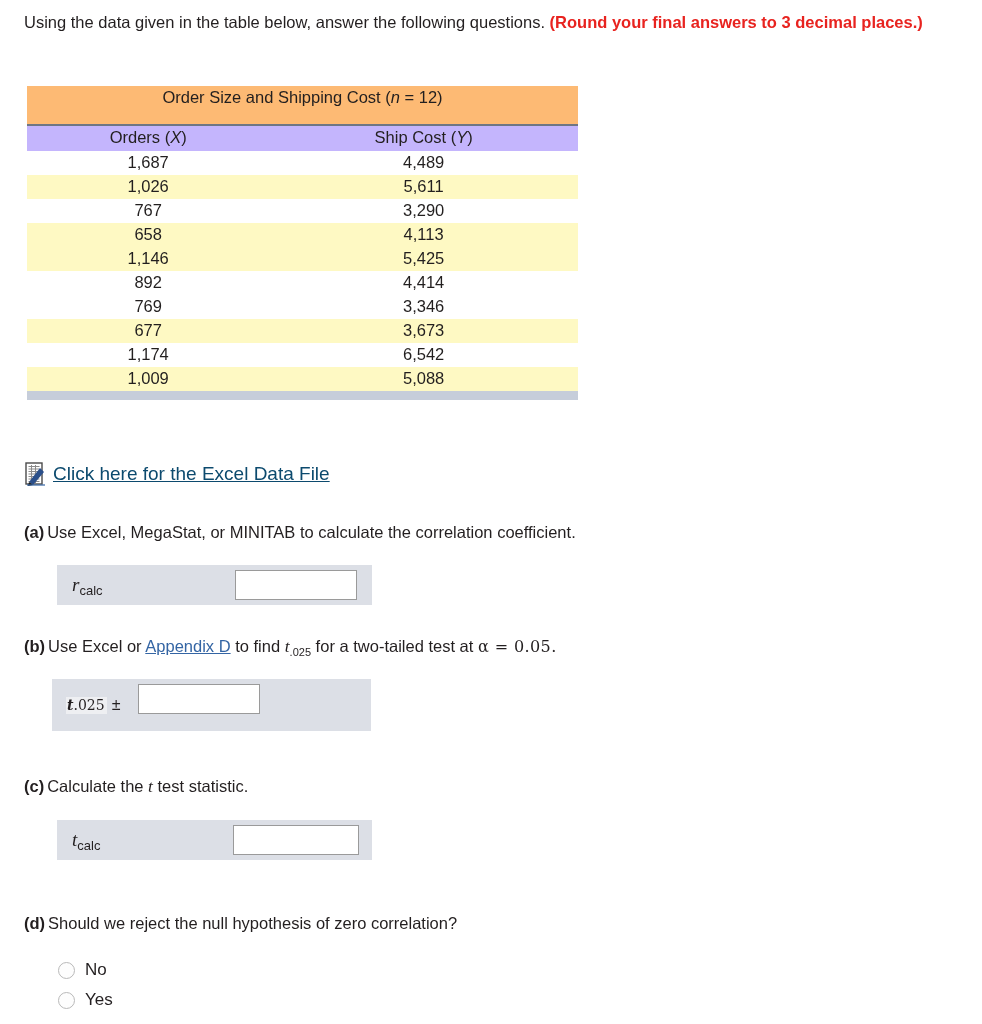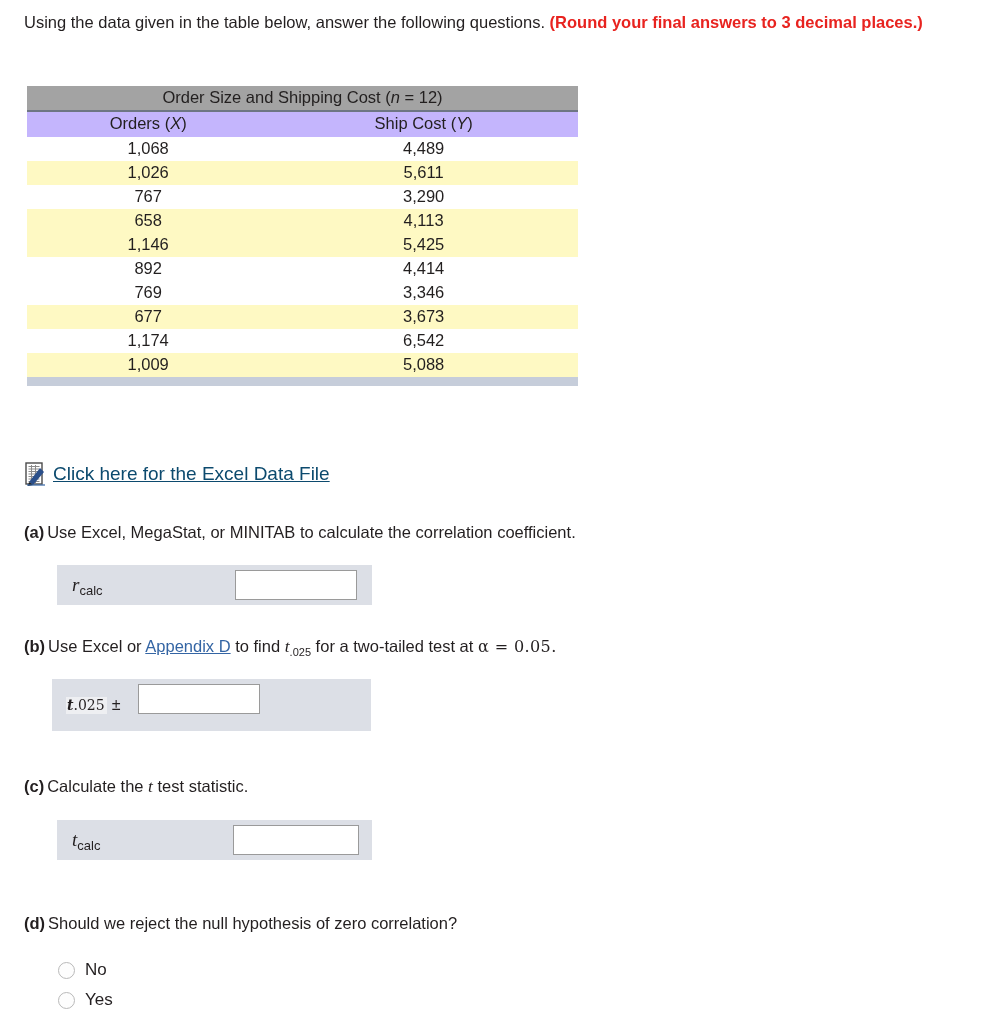--- a/index.html
+++ b/index.html
@@ -35,23 +35,23 @@
   
   .data-table {
     position: absolute;
     left: 27px;
     top: 86px;
     width: 551px;
     border-collapse: collapse;
     font-size: 16.5px;
   }
   .data-table .tbl-title td {
-    background: #a3a3a3;
+    background: #fdba74;
     text-align: center;
-    padding: 2px 0 3px 0;
+    padding: 2px 0 17px 0;
     border-bottom: 2px solid #6e7684;
     font-size: 16.5px;
   }
   .data-table .tbl-colhead td {
     background: #c4b5fd;
     text-align: center;
     padding: 2px 0 4px 0;
     font-size: 16.5px;
   }
   .data-table tbody tr td {
@@ -216,21 +216,21 @@
     <tr class="tbl-title">
       <td colspan="2"><span>Order Size and Shipping Cost (</span><span class="ital">n</span><span> = 12)</span></td>
     </tr>
     <tr class="tbl-colhead">
       <td><span>Orders (</span><span class="ital">X</span><span>)</span></td>
       <td><span>Ship Cost (</span><span class="ital">Y</span><span>)</span></td>
     </tr>
   </thead>
   <tbody>
     <tr class="odd">
-      <td>1,068</td>
+      <td>1,687</td>
       <td>4,489</td>
     </tr>
     <tr class="even">
       <td>1,026</td>
       <td>5,611</td>
     </tr>
     <tr class="odd">
       <td>767</td>
       <td>3,290</td>
     </tr>

